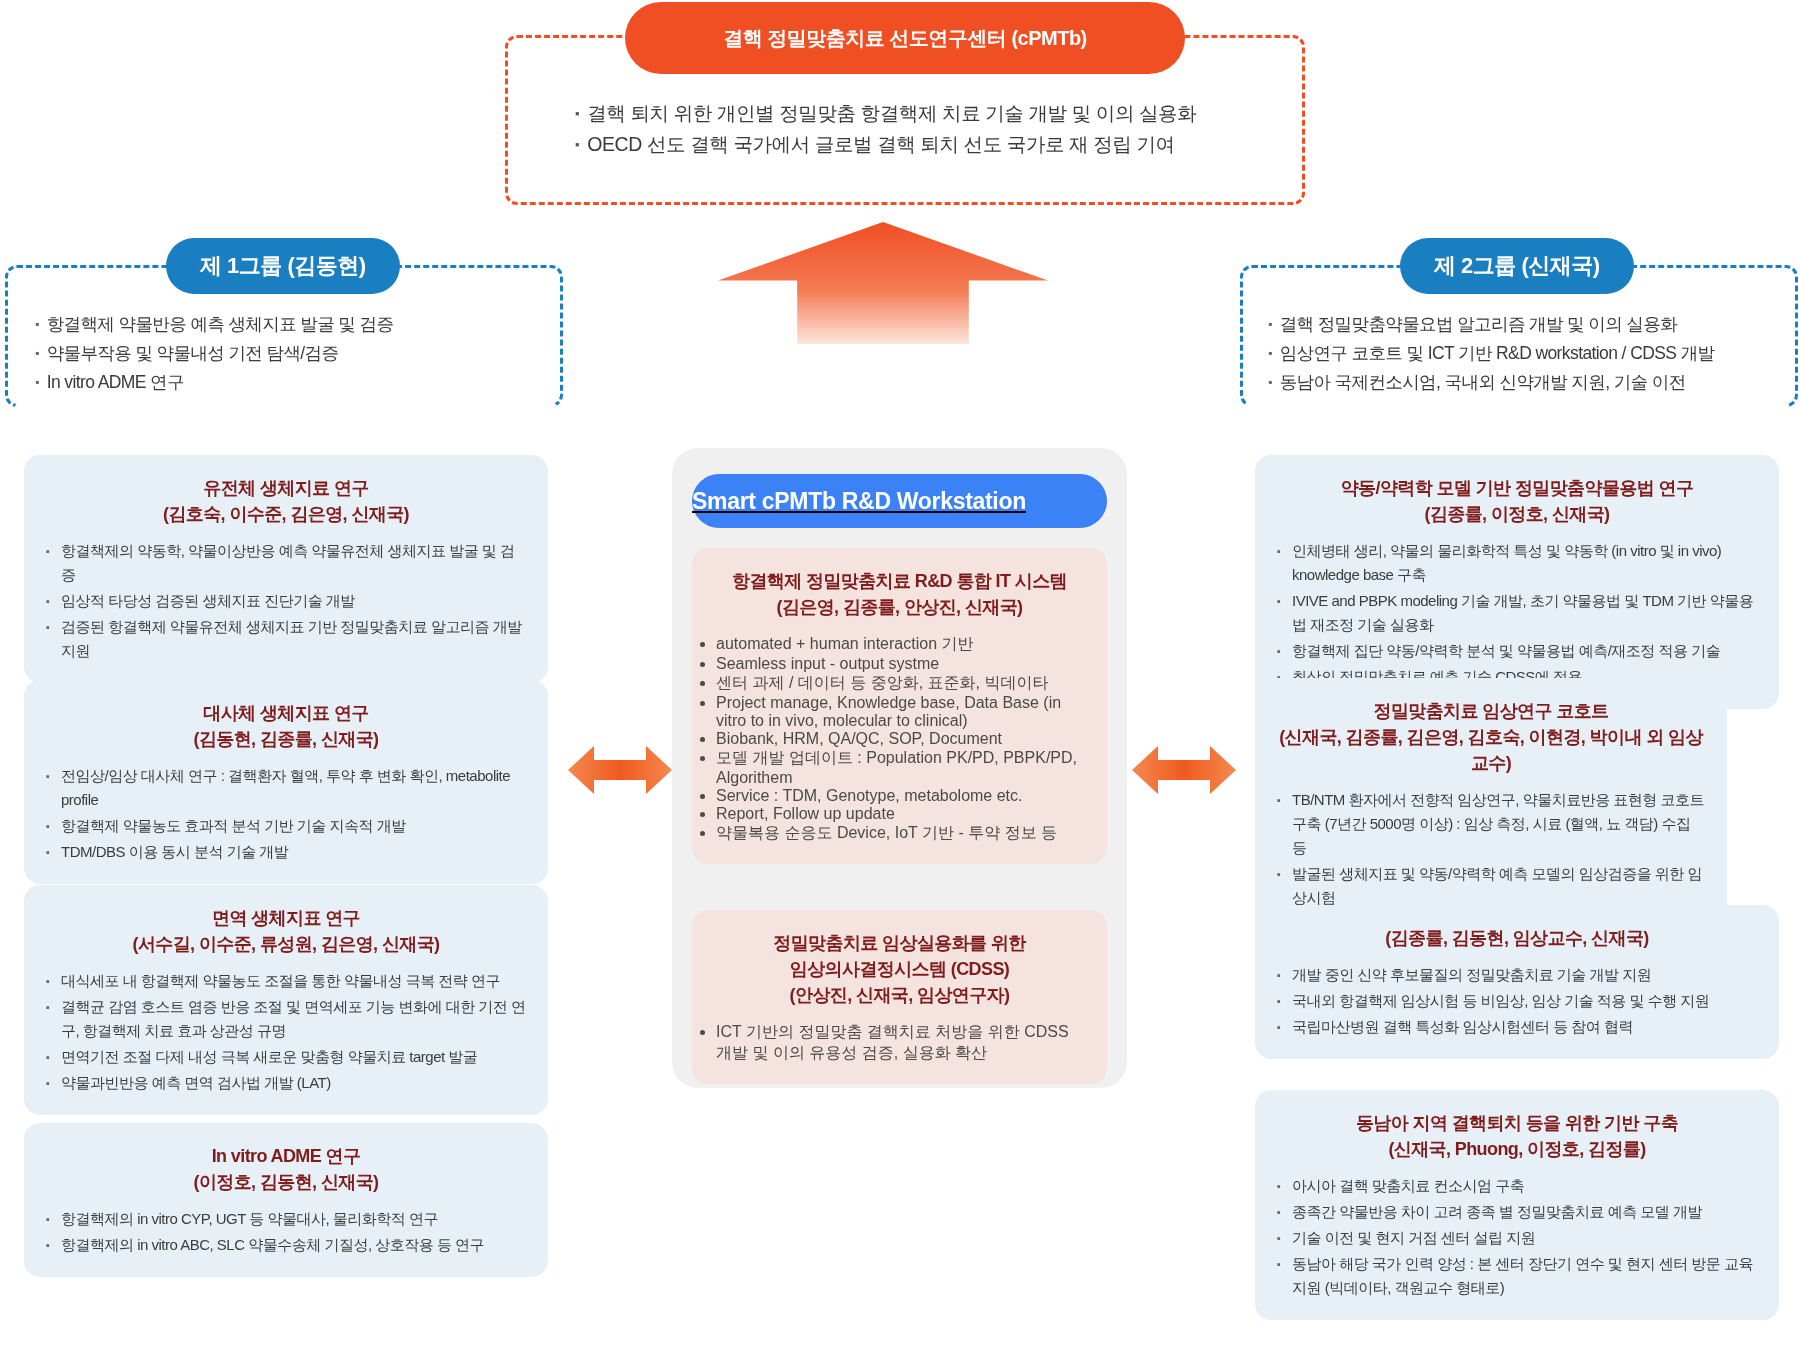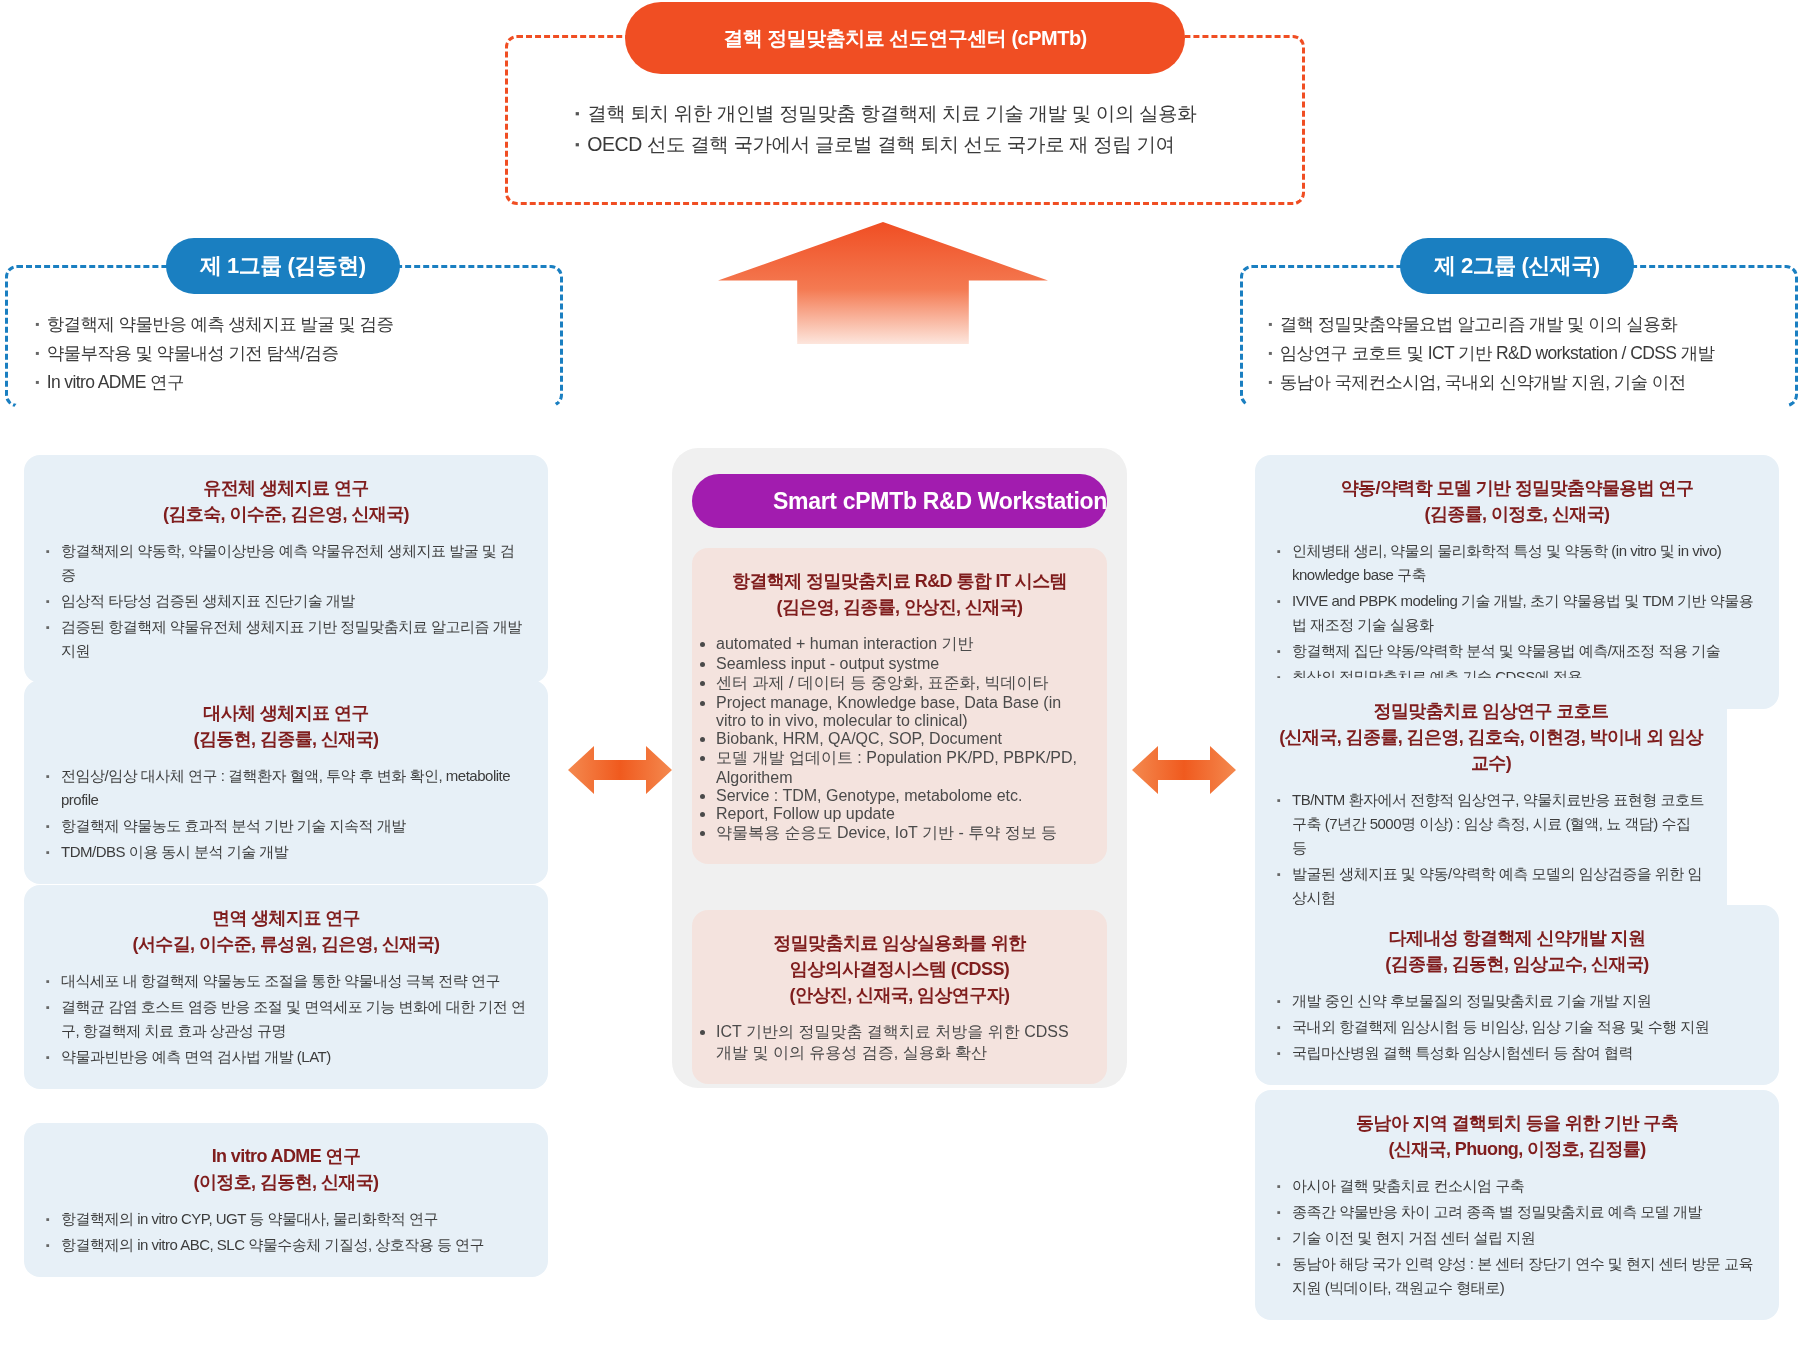--- a/index.html
+++ b/index.html
@@ -157,23 +157,23 @@
   #rcard0 { left: 1255px; top: 455px;  width: 524px; }
   #rcard1 { left: 1255px; top: 678px;  width: 472px; }
   #rcard2 { left: 1255px; top: 905px;  width: 524px; }
   #rcard3 { left: 1255px; top: 1090px; width: 524px; }
 
   
   .center-pill {
     position: absolute;
     left: 692px; top: 474px;
     width: 415px; height: 54px;
-    background: #a21caf;
+    background: #3b82f6;
     border-radius: 27px;
-    display: flex; align-items: center; justify-content: flex-end;
+    display: flex; align-items: center; justify-content: flex-start; text-decoration: underline;
   }
   .center-pill-label {
     color: #fff; font-size: 23px; font-weight: bold; letter-spacing: -0.3px;
   }
   .pink-card {
     position: absolute;
     background: #f4e3de;
     border-radius: 16px;
     padding: 20px 24px 20px 24px;
   }
@@ -257,20 +257,21 @@
   </div>
 
   <div class="card" id="lcard2">
     <div class="card-title">
       <div>면역 생체지표 연구</div>
       <div>(서수길, 이수준, 류성원, 김은영, 신재국)</div>
     </div>
     <ul>
       <li>대식세포 내 항결핵제 약물농도 조절을 통한 약물내성 극복 전략 연구</li>
       <li>결핵균 감염 호스트 염증 반응 조절 및 면역세포 기능 변화에 대한 기전 연구, 항결핵제 치료 효과 상관성 규명</li>
+      <li>면역기전 조절 다제 내성 극복 새로운 맞춤형 약물치료 target 발굴</li>
       <li>약물과빈반응 예측 면역 검사법 개발 (LAT)</li>
     </ul>
   </div>
 
   <div class="card" id="lcard3">
     <div class="card-title">
       <div>In vitro ADME 연구</div>
       <div>(이정호, 김동현, 신재국)</div>
     </div>
     <ul>
@@ -333,21 +334,20 @@
     <ul>
       <li>TB/NTM 환자에서 전향적 임상연구, 약물치료반응 표현형 코호트 구축 (7년간 5000명 이상) : 임상 측정, 시료 (혈액, 뇨 객담) 수집 등</li>
       <li>발굴된 생체지표 및 약동/약력학 예측 모델의 임상검증을 위한 임상시험</li>
       <li>TDM 및 약물유전형에 따른 약물 요법 치료 기술 적용 / 확산</li>
       <li>개발되는 정밀맞춤치료 기술 임상의 이행도, 유용성 평가</li>
     </ul>
   </div>
 
   <div class="card" id="rcard2">
     <div class="card-title">
-      <div>다제내성 항결핵제 신약개발 지원</div>
       <div>(김종률, 김동현, 임상교수, 신재국)</div>
     </div>
     <ul>
       <li>개발 중인 신약 후보물질의 정밀맞춤치료 기술 개발 지원</li>
       <li>국내외 항결핵제 임상시험 등 비임상, 임상 기술 적용 및 수행 지원</li>
       <li>국립마산병원 결핵 특성화 임상시험센터 등 참여 협력</li>
     </ul>
   </div>
 
   <div class="card" id="rcard3">

